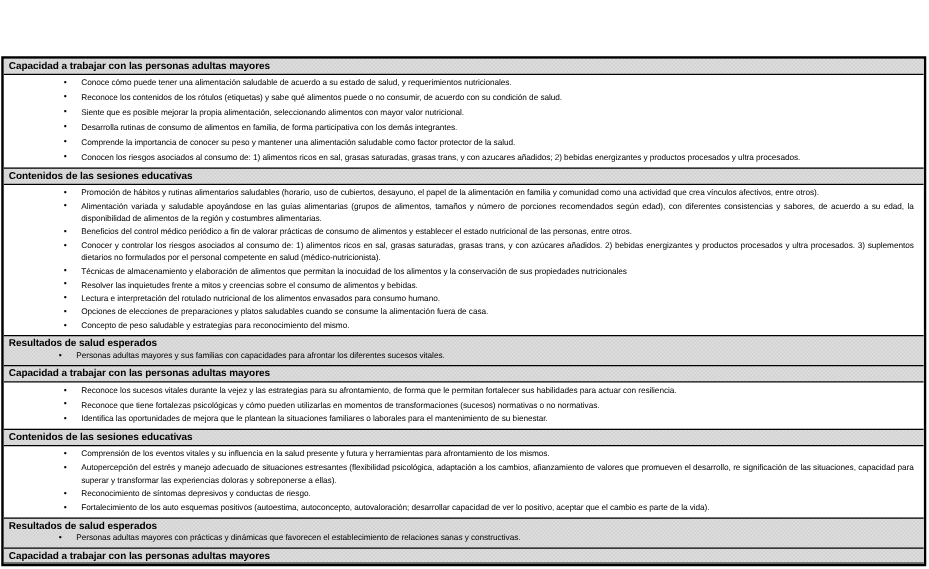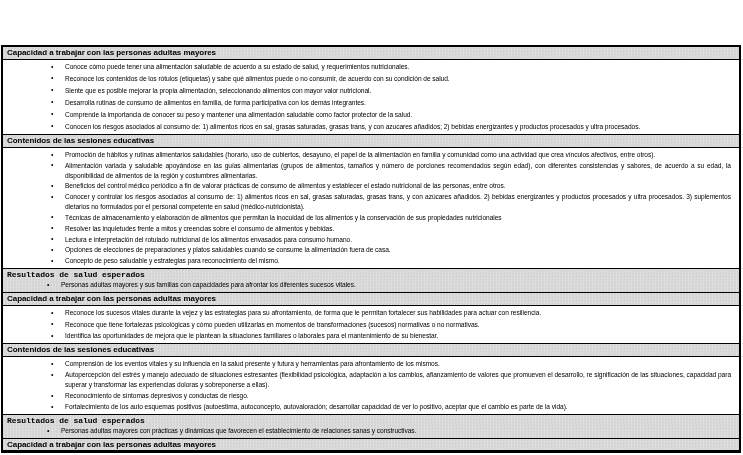--- a/index.html
+++ b/index.html
@@ -64,21 +64,20 @@
       repeating-conic-gradient(#dedede 0% 25%, #d2d2d2 0% 50%) 0 0 / 3px 3px,
       var(--header-bg, #d7d7d7);
     padding: 1px 0 2px 0;
   }
   .row.result .result-label {
     font-weight: 700;
     font-size: 8px;
     line-height: 9px;
     padding: 0 4px 1px 4px;
     letter-spacing: -0.05px;
-    font-family: Liberation Mono, monospace;
   }
   .row.result ul { padding-left: 58px; }
   .row.result li { margin-bottom: 0; }
 </style>
 </head>
 <body>
 
 <div class="page">
   <div class="frame">
 

